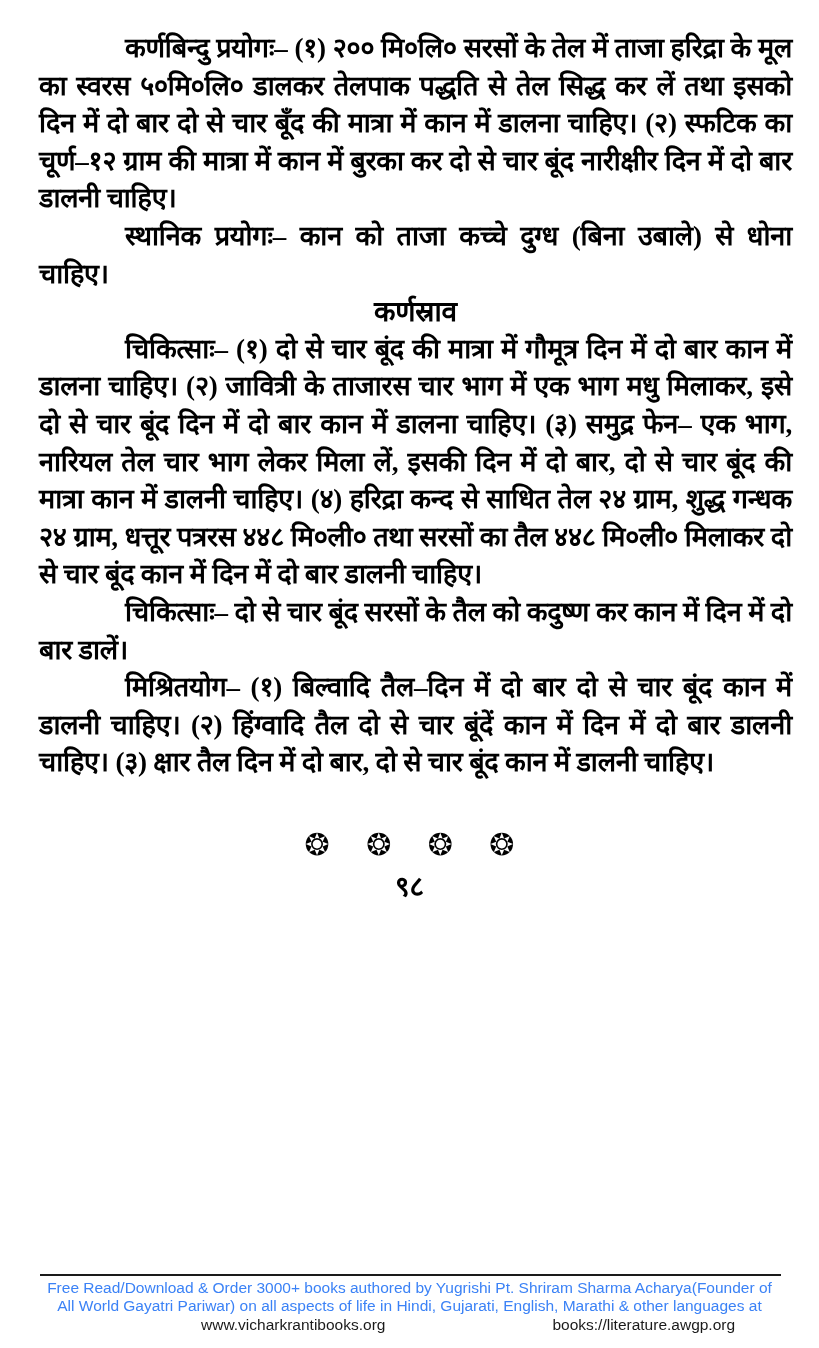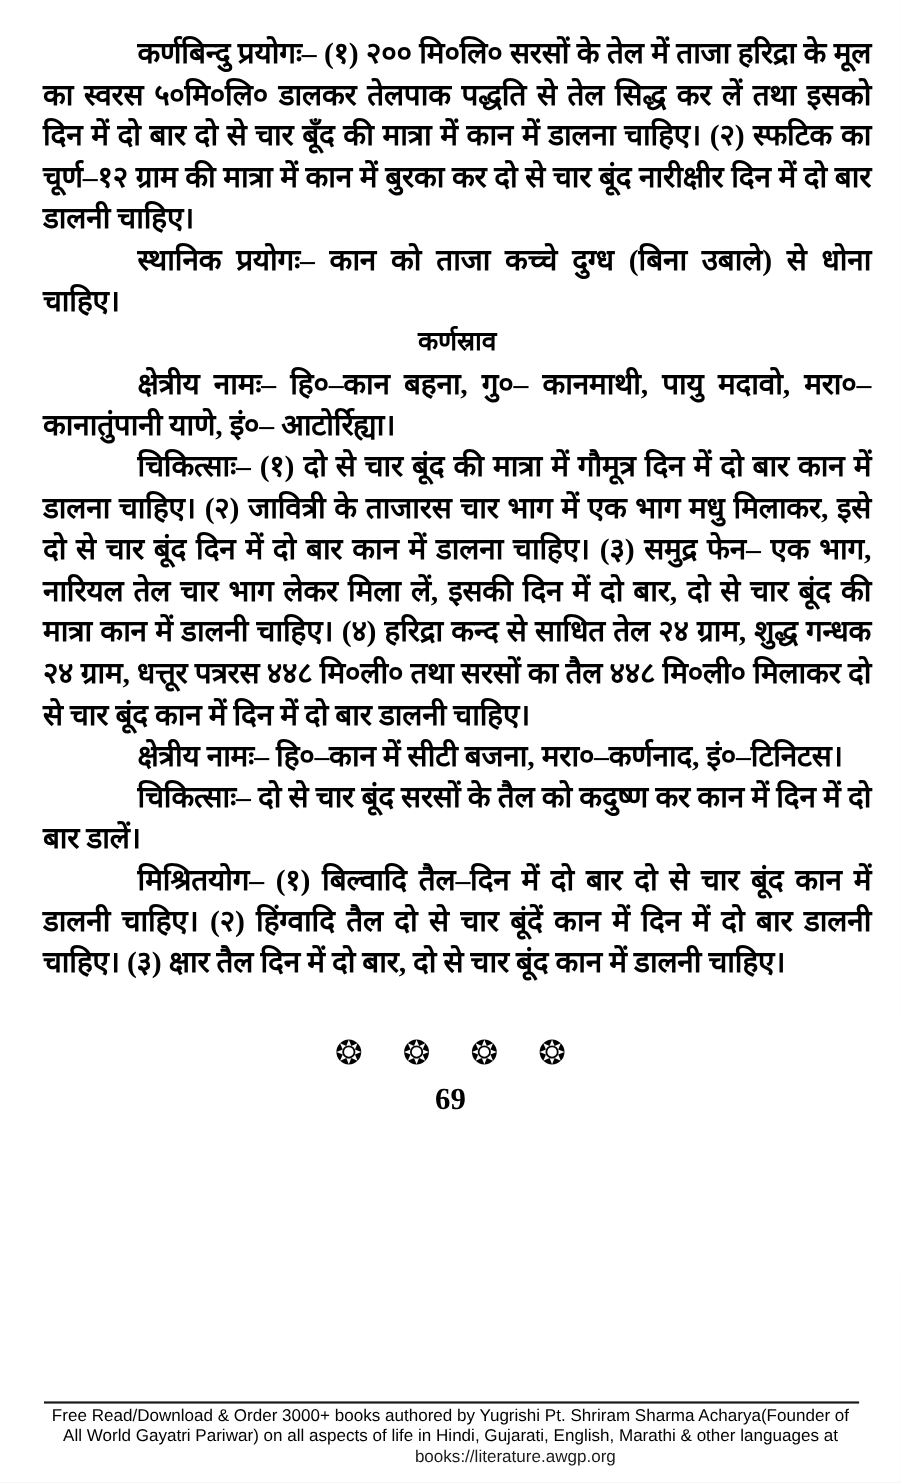--- a/index.html
+++ b/index.html
@@ -21,21 +21,21 @@
     letter-spacing:-0.2px;
   }
   .body-text p{
     margin:0;
     text-indent:86px;
   }
   .body-text p.no-indent-para{text-indent:86px;}
   .lead{font-weight:700;}
   h2.center-heading{
     margin:0;
-    font-size:24px;
+    font-size:28px;
     font-weight:700;
     text-align:center;
     line-height:37.6px;
     text-indent:0;
   }
   .ornament-row{
     margin-top:44px;
     text-align:center;
     font-size:30px;
     font-weight:700;
@@ -56,21 +56,21 @@
   }
   .footer-rule{
     border:none;
     border-top:2px solid #1a1a1a;
     margin:0 38px 3px 40px;
   }
   .footer-text{
     font-family:"Liberation Sans","DejaVu Sans",sans-serif;
     font-size:15.5px;
     line-height:18.5px;
-    color:#000000;
+    color:#3b82f6;
     text-align:center;
   }
   .footer-urls{
     display:flex;
     padding-left:118px;
     font-family:"Liberation Sans","DejaVu Sans",sans-serif;
     font-size:15.5px;
     line-height:18.5px;
     color:#1a1a1a;
   }
@@ -82,41 +82,40 @@
 <div class="page">
 
   <div class="body-text">
 
     <p><span class="lead">कर्णबिन्दु प्रयोगः–</span> <span>(१) २०० मि०लि० सरसों के तेल में ताजा हरिद्रा के मूल का स्वरस ५०मि०लि० डालकर तेलपाक पद्धति से तेल सिद्ध कर लें तथा इसको दिन में दो बार दो से चार बूँद की मात्रा में कान में डालना चाहिए। (२) स्फटिक का चूर्ण–१२ ग्राम की मात्रा में कान में बुरका कर दो से चार बूंद नारीक्षीर दिन में दो बार डालनी चाहिए।</span></p>
 
     <p><span class="lead">स्थानिक प्रयोगः–</span> <span>कान को ताजा कच्चे दुग्ध (बिना उबाले) से धोना चाहिए।</span></p>
 
     <h2 class="center-heading">कर्णस्राव</h2>
 
-    <p><span class="lead">क्षेत्रीय नामः–</span> <span>हि०–कान बहना, गु०– कानमाथी, पायु मदावो, मरा०– कानातुंपानी याणे, इं०– आटोर्रिह्या।</span></p>
 
     <p><span class="lead">चिकित्साः–</span> <span>(१) दो से चार बूंद की मात्रा में गौमूत्र दिन में दो बार कान में डालना चाहिए। (२) जावित्री के ताजारस चार भाग में एक भाग मधु मिलाकर, इसे दो से चार बूंद दिन में दो बार कान में डालना चाहिए। (३) समुद्र फेन– एक भाग, नारियल तेल चार भाग लेकर मिला लें, इसकी दिन में दो बार, दो से चार बूंद की मात्रा कान में डालनी चाहिए। (४) हरिद्रा कन्द से साधित तेल २४ ग्राम, शुद्ध गन्धक २४ ग्राम, धत्तूर पत्ररस ४४८ मि०ली० तथा सरसों का तैल ४४८ मि०ली० मिलाकर दो से चार बूंद कान में दिन में दो बार डालनी चाहिए।</span></p>
 
 
-    <p><span class="lead">क्षेत्रीय नामः–</span> <span>हि०–कान में सीटी बजना, मरा०–कर्णनाद, इं०–टिनिटस।</span></p>
 
 
     <p><span class="lead">चिकित्साः–</span> <span>दो से चार बूंद सरसों के तैल को कदुष्ण कर कान में दिन में दो बार डालें।</span></p>
 
     <p><span class="lead">मिश्रितयोग–</span> <span>(१) बिल्वादि तैल–दिन में दो बार दो से चार बूंद कान में डालनी चाहिए। (२) हिंग्वादि तैल दो से चार बूंदें कान में दिन में दो बार डालनी चाहिए। (३) क्षार तैल दिन में दो बार, दो से चार बूंद कान में डालनी चाहिए।</span></p>
 
 
   </div>
 
   <div class="ornament-row"><span>❂ ❂ ❂ ❂</span></div>
 
-  <div class="page-number">69</div>
+  <div class="page-number">९८</div>
 
   <div class="footer">
     <hr class="footer-rule">
     <div class="footer-text">Free Read/Download &amp; Order 3000+ books authored by Yugrishi Pt. Shriram Sharma Acharya(Founder of</div>
     <div class="footer-text">All World Gayatri Pariwar) on all aspects of life in Hindi, Gujarati, English, Marathi &amp; other languages at</div>
     <div class="footer-urls">
+      <span>www.vicharkrantibooks.org</span>
       <span>books://literature.awgp.org</span>
     </div>
   </div>
 
 </div>
 
 </body></html>

